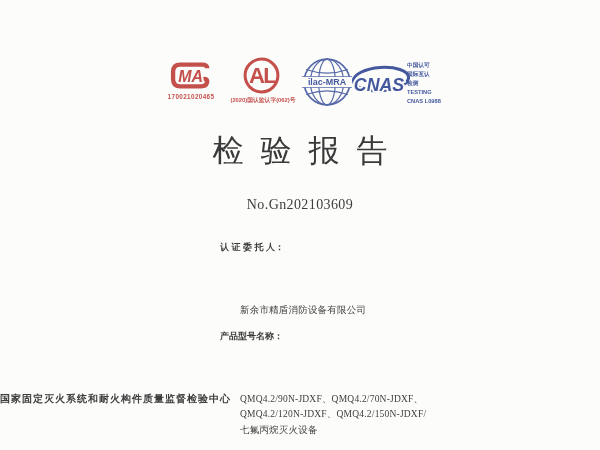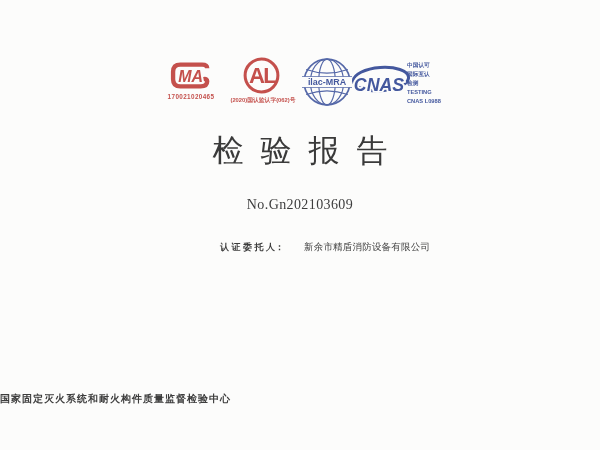--- a/index.html
+++ b/index.html
@@ -38,21 +38,21 @@
     font-family:"Liberation Sans","DejaVu Sans",sans-serif;
   }
   .report-no{
     position:absolute;left:0;right:0;top:197px;
     text-align:center;
     font-size:14px;letter-spacing:.4px;color:#3d3d3d;
     font-family:"Liberation Serif","DejaVu Serif",serif;
   }
   
   .fields{position:absolute;left:220px;top:240px;width:270px;}
-  .field-row{display:flex;align-items:flex-start;}
+  .field-row{display:flex;align-items:flex-start;flex-direction:column;}
   .field-row.r1{margin-bottom:10px;}
   .field-row.r2{margin-bottom:3px;}
   .field-label{
     flex:0 0 63px;white-space:nowrap;
     font-size:9px;font-weight:bold;color:#3c3c3c;
     line-height:15.5px;
   }
   .field-value{
     margin-left:20px;
     font-size:9.5px;line-height:15.5px;color:#3e3e3e;
@@ -110,17 +110,25 @@
   <h1 class="title">检验报告</h1>
   <div class="report-no">No.Gn202103609</div>
 
   <div class="fields">
     <div class="field-row r1">
       <div class="field-label">认 证 委 托 人：</div>
       <div class="field-value">
         <div>新余市精盾消防设备有限公司</div>
       </div>
     </div>
+    <div class="field-row r2">
+      <div class="field-label">产品型号名称：</div>
+      <div class="field-value">
+        <div>QMQ4.2/90N-JDXF、QMQ4.2/70N-JDXF、</div>
+        <div>QMQ4.2/120N-JDXF、QMQ4.2/150N-JDXF/</div>
+        <div>七氟丙烷灭火设备</div>
+      </div>
+    </div>
   </div>
 
   <div class="footer">国家固定灭火系统和耐火构件质量监督检验中心</div>
 
 </div>
 
 </body></html>

